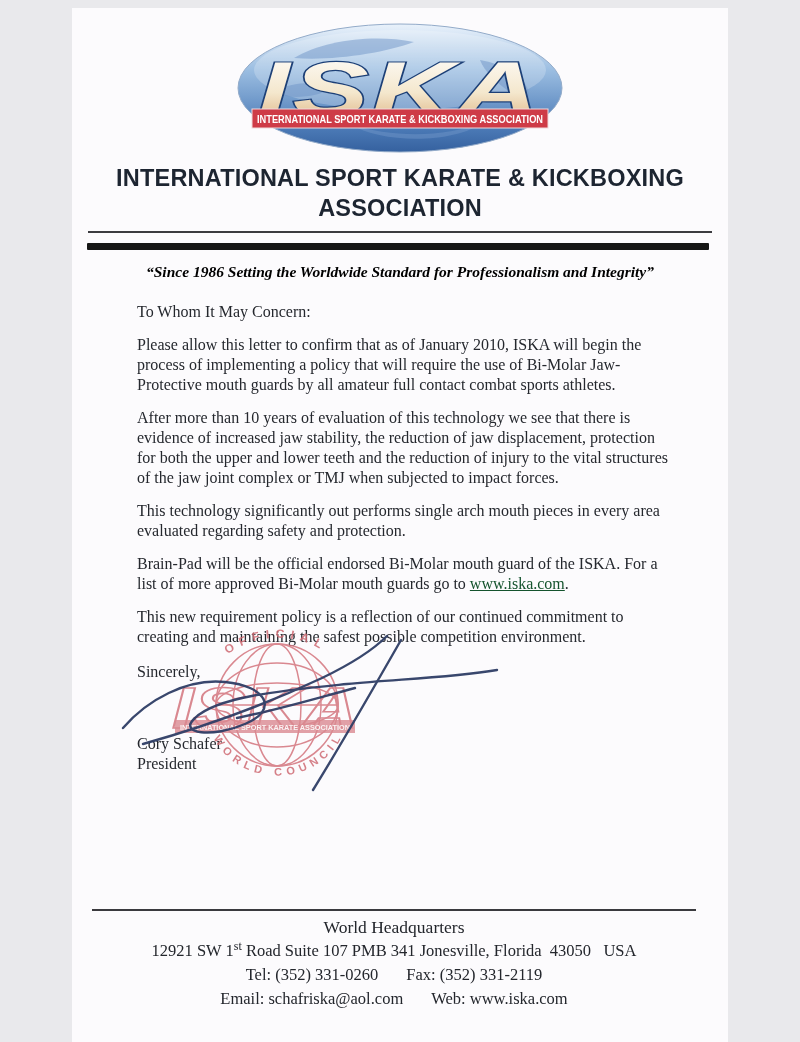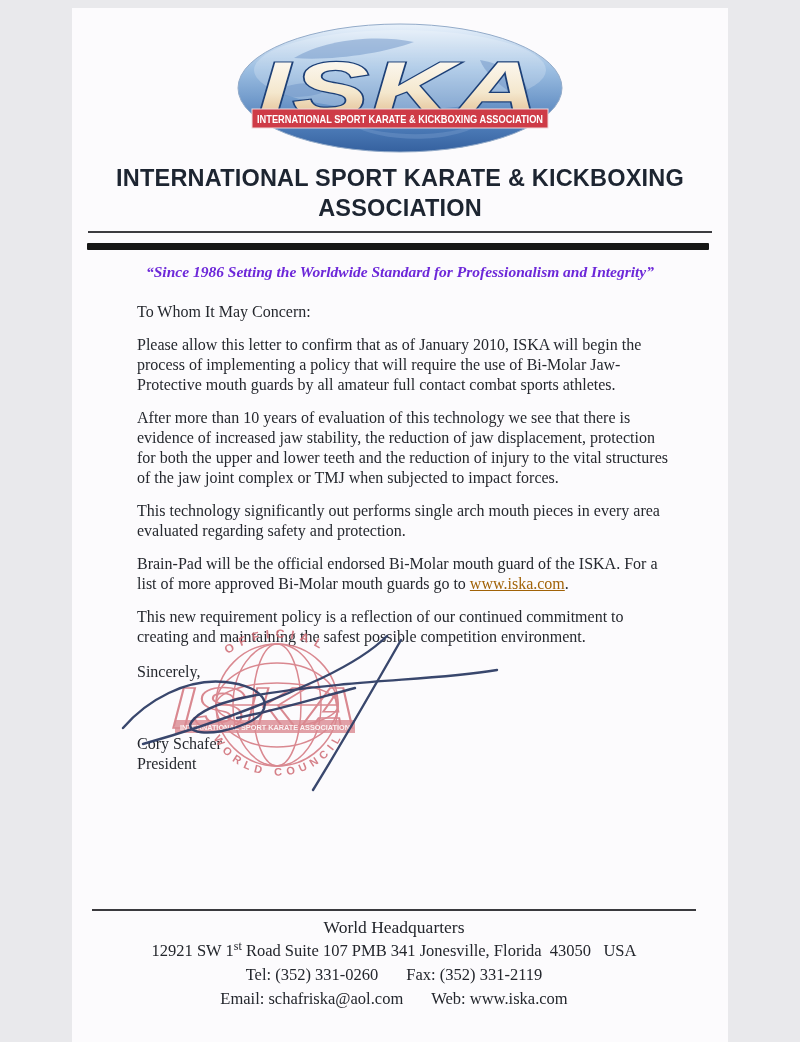--- a/index.html
+++ b/index.html
@@ -12,26 +12,26 @@
   .letterhead{padding-top:14px;text-align:center;}
   .logo-wrap{width:336px;margin:0 auto;line-height:0;}
   .org-title{
     margin-top:9px;font-family:"Liberation Sans","DejaVu Sans",sans-serif;
     font-weight:bold;font-size:23.5px;letter-spacing:.2px;color:#1d2531;line-height:30px;
   }
   .thin-rule{border:none;border-top:2px solid #3c3c40;margin:8px 16px 0 16px;}
   .thick-rule{height:7px;background:#161616;margin:10px 19px 0 15px;border-radius:1px;}
   .tagline{
     margin-top:12px;font-size:15.5px;font-weight:bold;font-style:italic;
-    color:#6d28d9;line-height:19px;
+    color:#000000;line-height:19px;
   }
   
   .letter-body{margin:21px 60px 0 65px;font-size:16px;line-height:20px;text-align:left;}
   .letter-body p{margin:0 0 13px 0;max-width:676px;}
-  .body-link{color:#a16207;text-decoration:underline;cursor:pointer;}
+  .body-link{color:#14532d;text-decoration:underline;cursor:pointer;}
   
   .sig-block{position:relative;margin-top:15px;}
   .sig-overlay{position:absolute;left:-20px;top:-36px;pointer-events:none;}
   .sig-spacer{height:52px;}
   .signer-line{line-height:20px;}
   
   .footer{position:absolute;left:0;right:12px;top:901px;text-align:center;}
   .footer-rule{border:none;border-top:2px solid #3a3a3e;margin:0 20px 4px 20px;}
   .footer-line{font-size:16.5px;line-height:24px;color:#23262c;white-space:pre-wrap;}
   .footer-heading{font-size:17.5px;}

